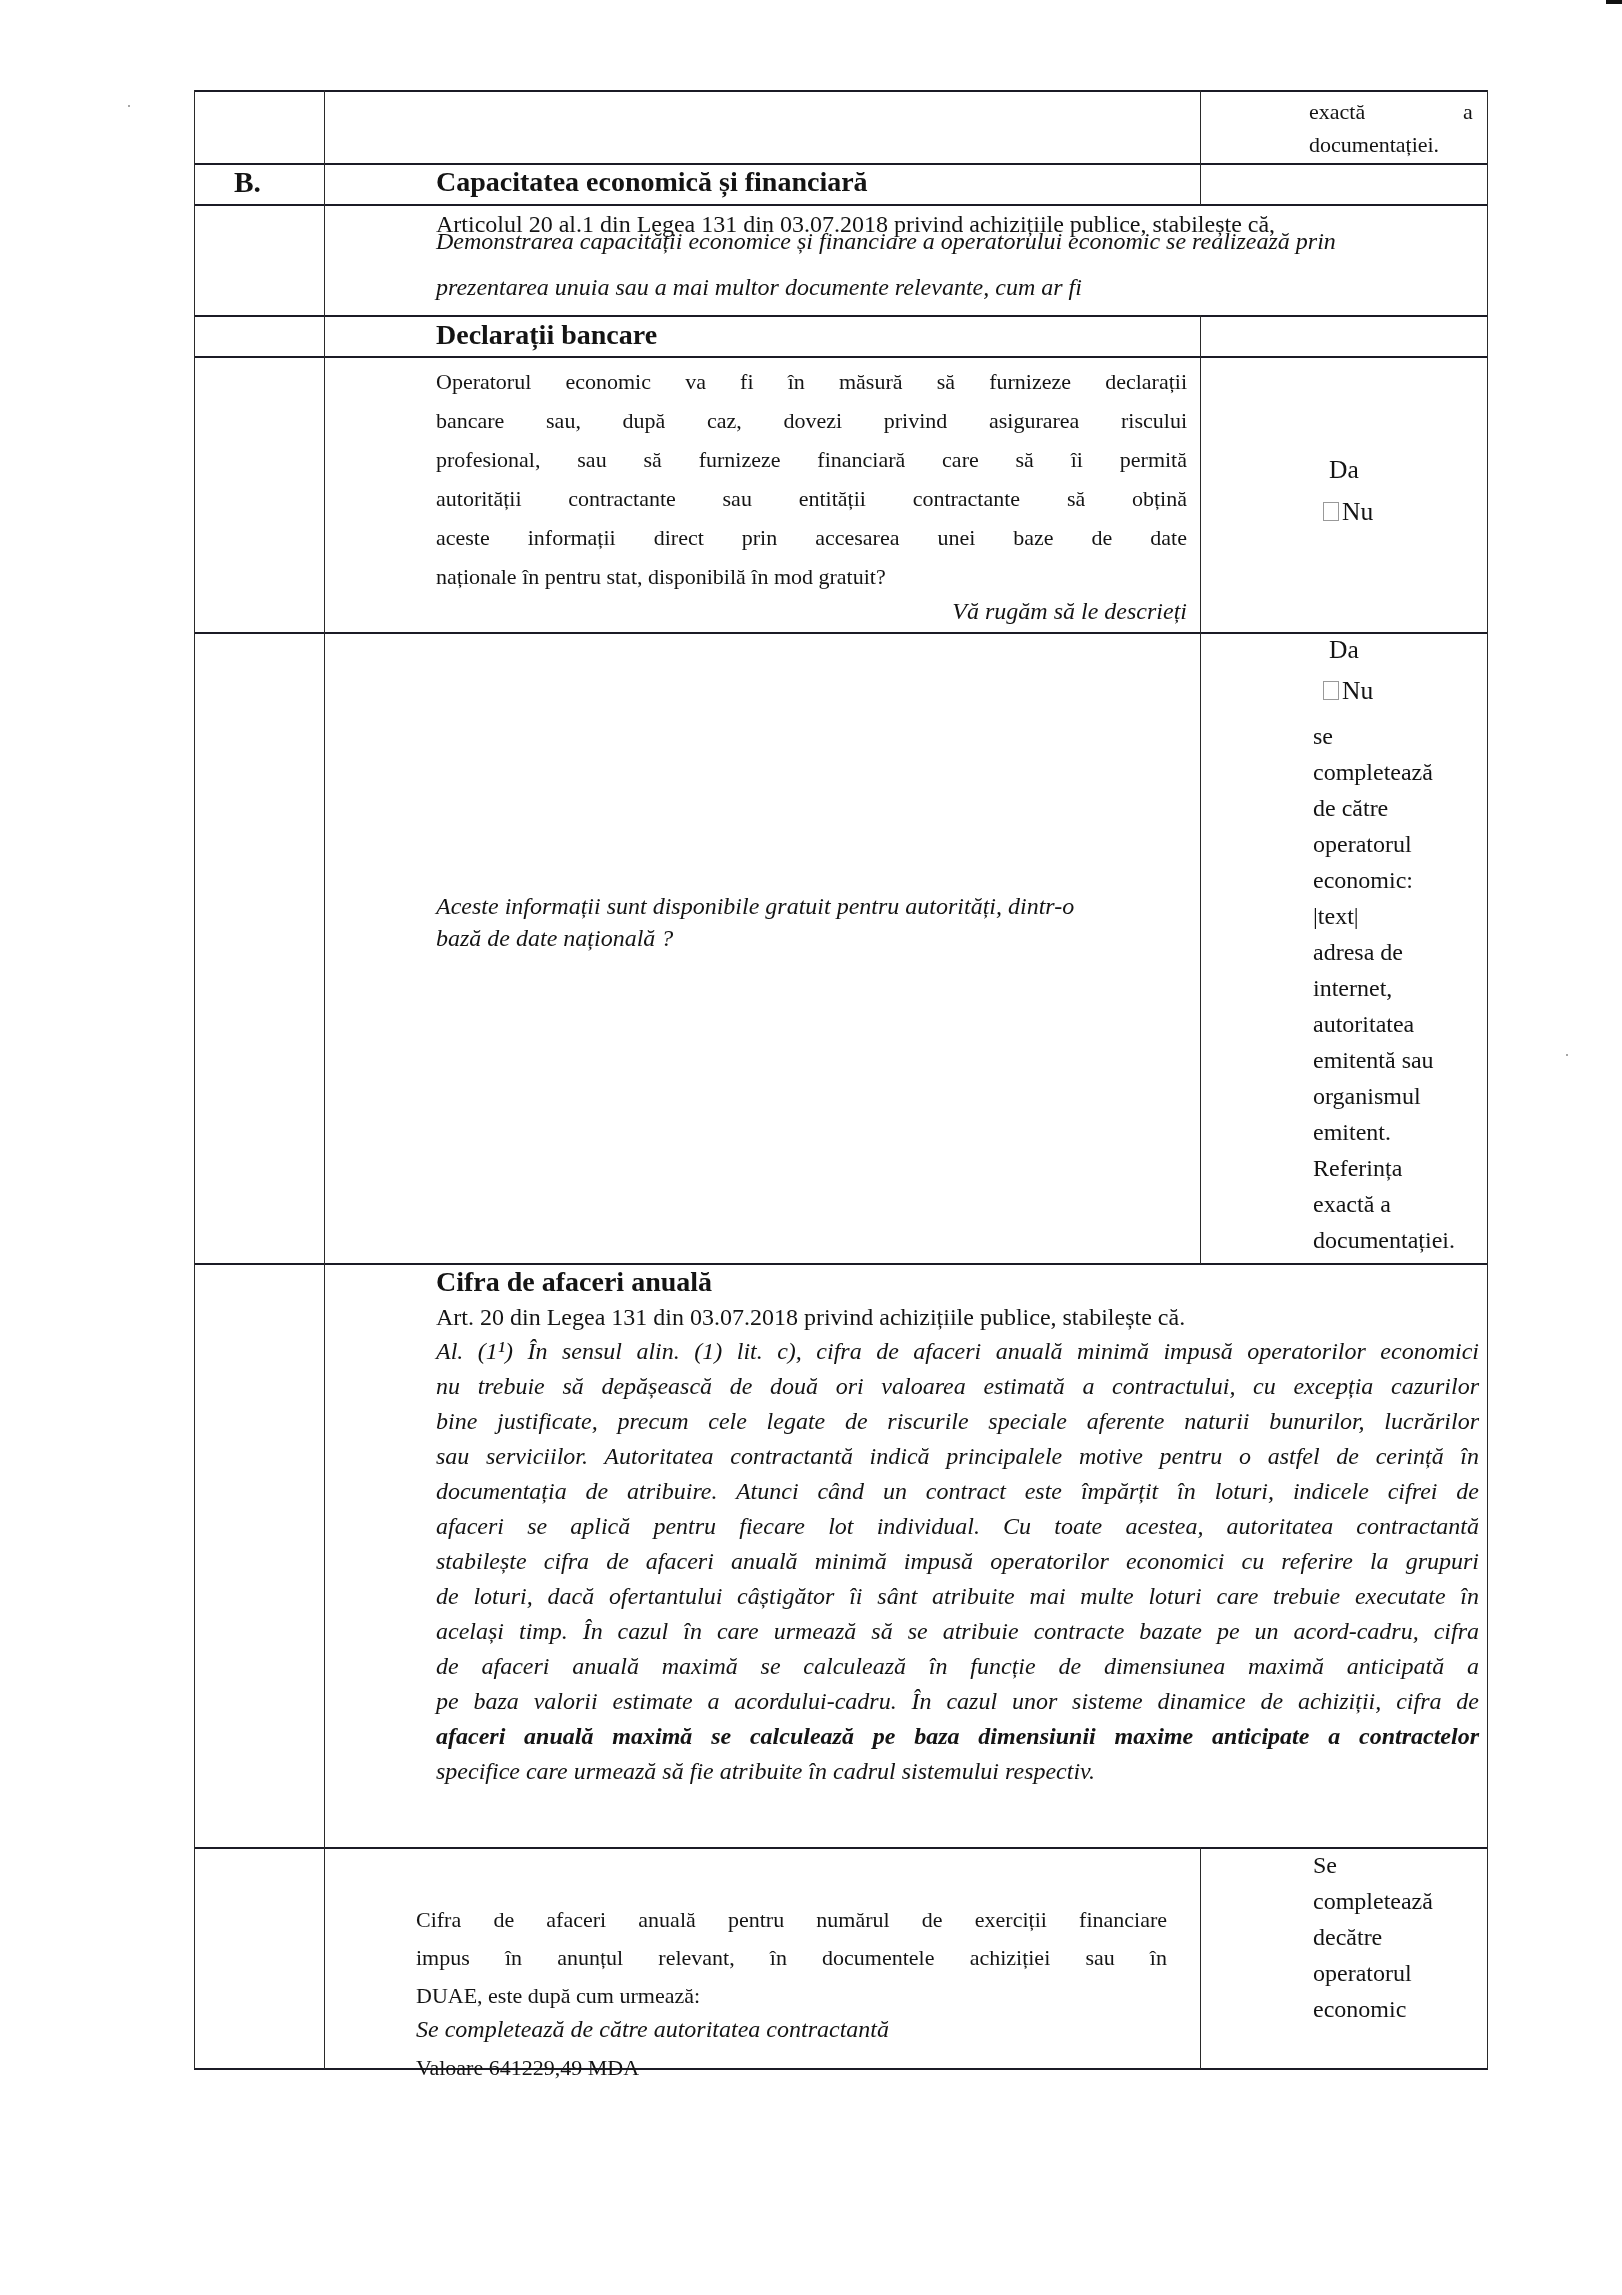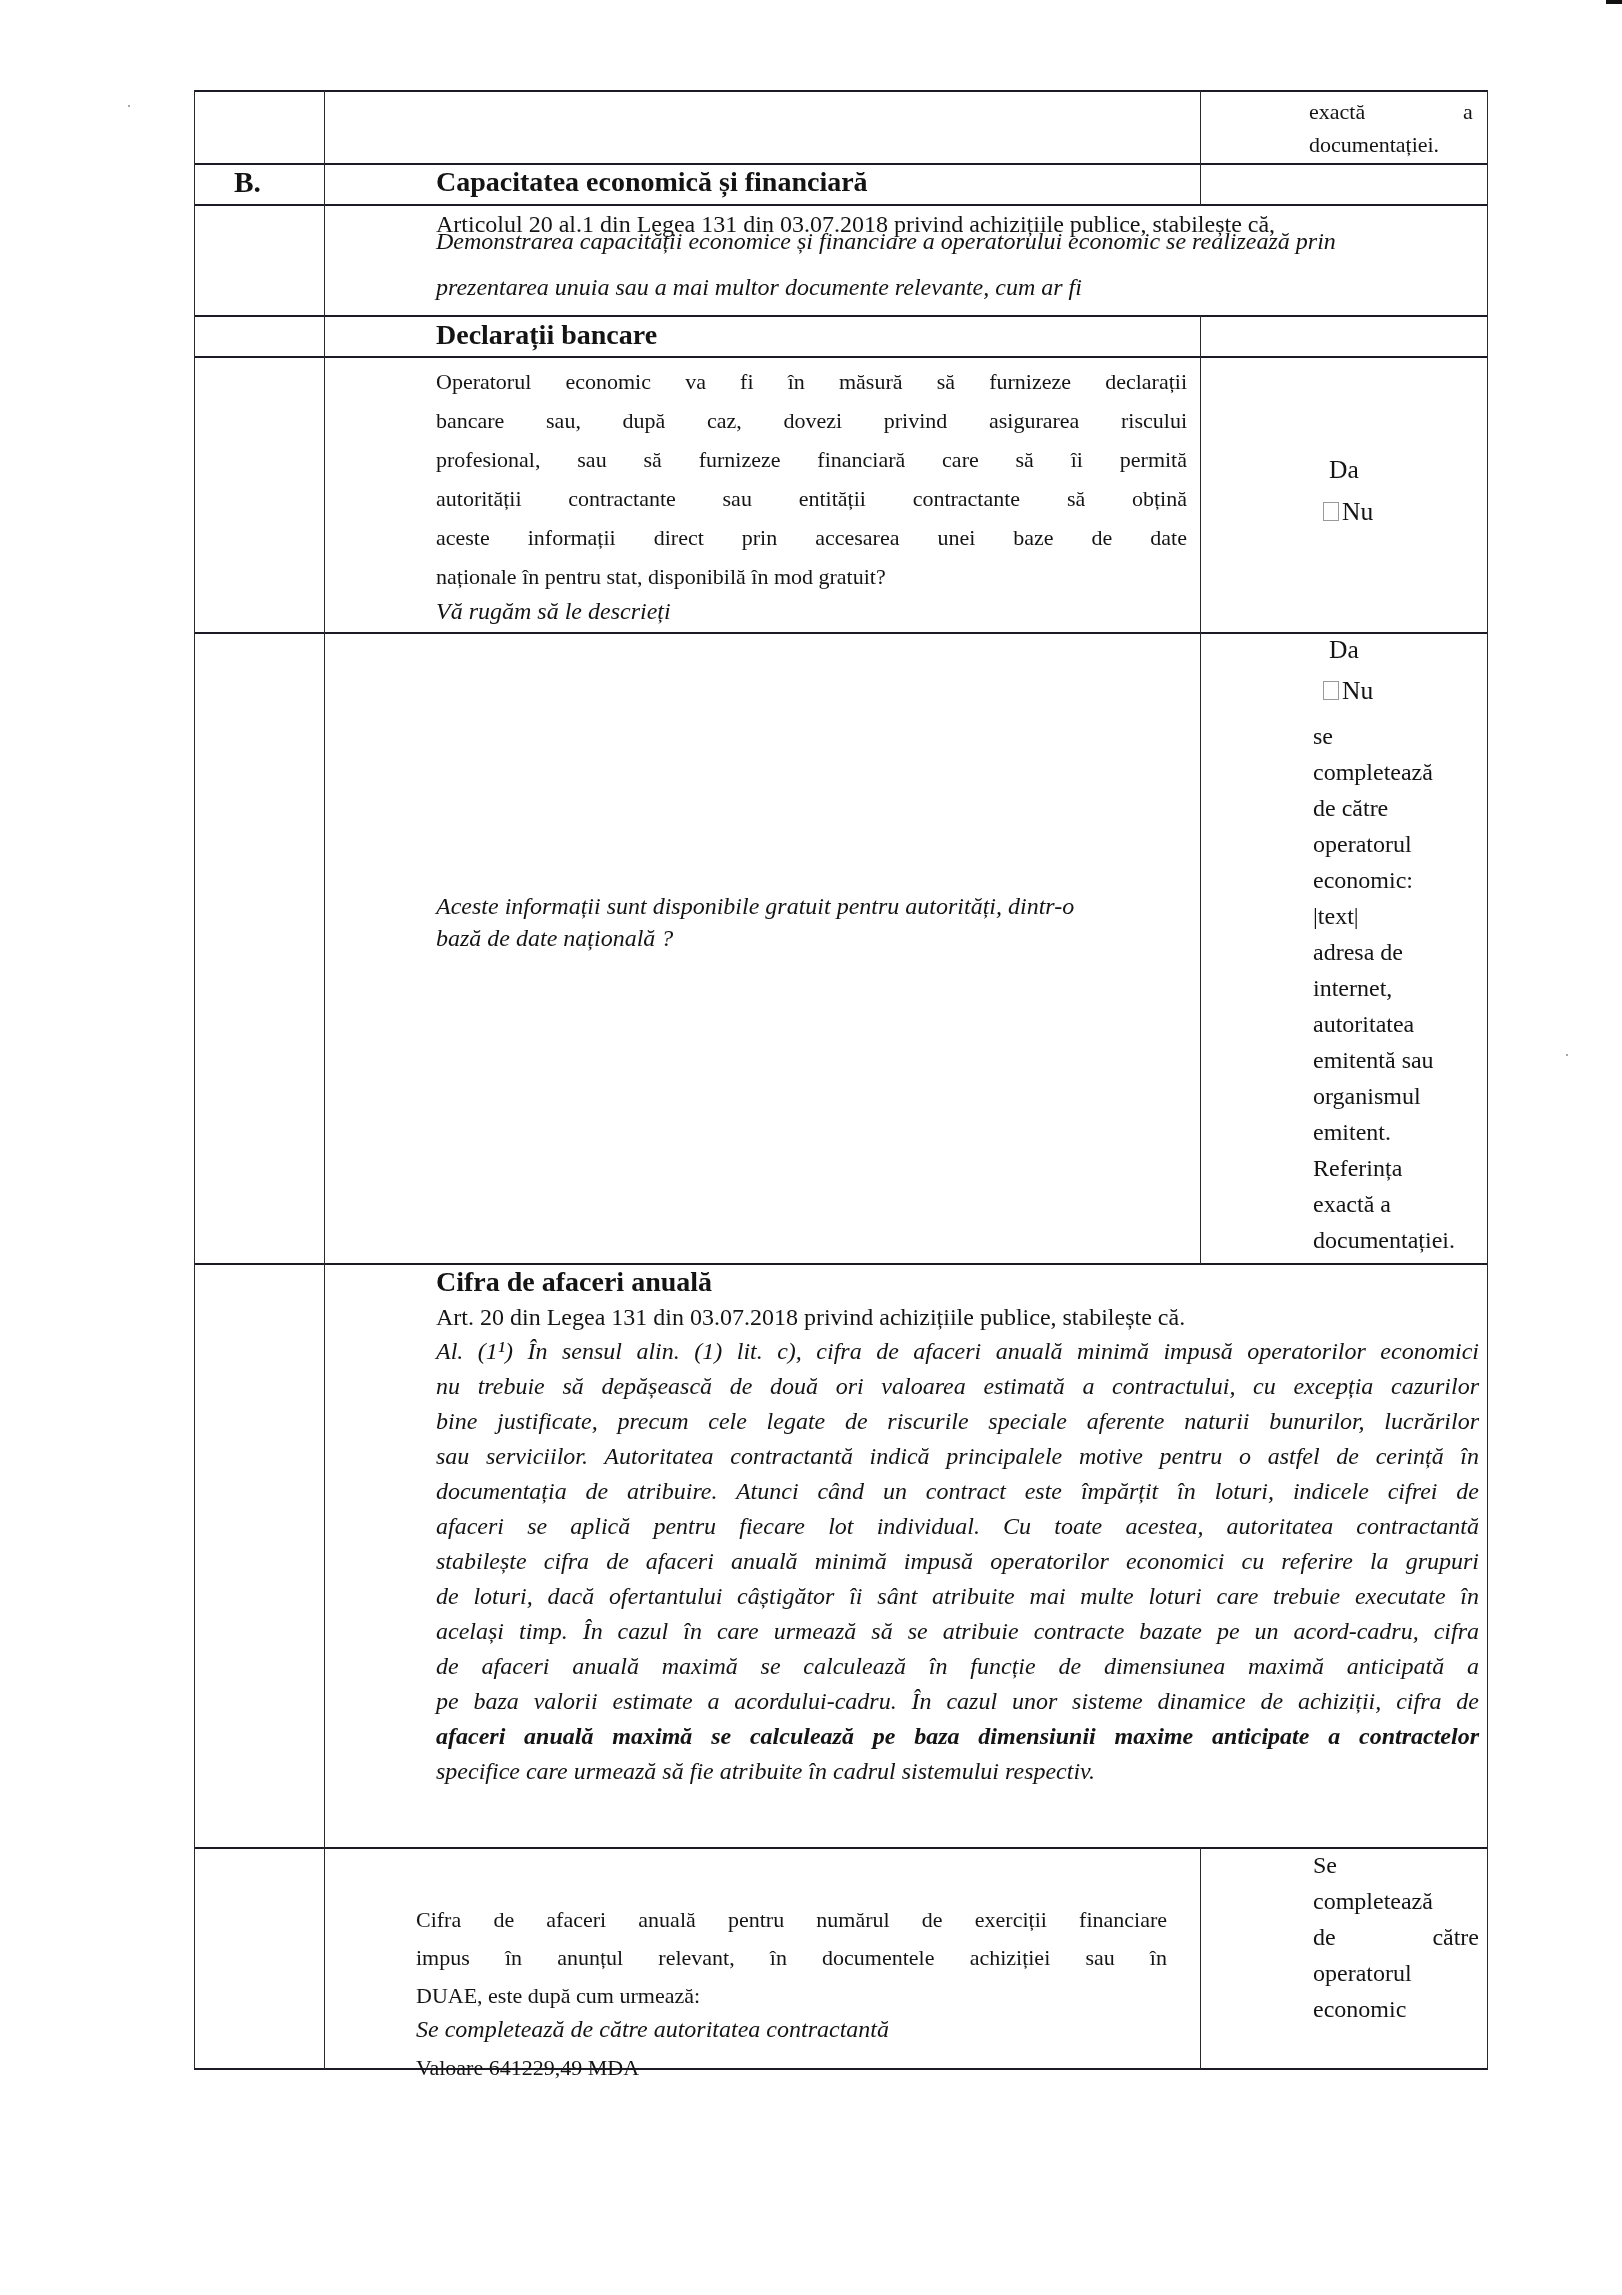--- a/index.html
+++ b/index.html
@@ -67,21 +67,21 @@
 </div>
 
 <div class="cell">
   <div style="position:absolute; left:436px; top:360px; width:751px;">
     <div class="just big" style="height:39px;">Operatorul economic va fi în măsură să furnizeze declarații</div>
     <div class="just big" style="height:39px;">bancare sau, după caz, dovezi privind asigurarea riscului</div>
     <div class="just big" style="height:39px;">profesional, sau să furnizeze financiară care să îi permită</div>
     <div class="just big" style="height:39px;">autorității contractante sau entității contractante să obțină</div>
     <div class="just big" style="height:39px;">aceste informații direct prin accesarea unei baze de date</div>
     <div class="big" style="height:39px;">naționale în pentru stat, disponibilă în mod gratuit?</div>
-    <div class="ital" style="line-height:34px;">Vă rugăm să le descrieți</div>
+    <div class="ital" style="line-height:34px;text-align:right;">Vă rugăm să le descrieți</div>
   </div>
   <span class="t" style="left:1329px; top:455px; font-size:25.5px;">Da</span>
   <span class="t" style="left:1323px; top:497px; font-size:25.5px;">
     <span class="box"></span><span>Nu</span>
   </span>
 </div>
 
 <div class="cell">
   <span class="t ital" style="left:436px; top:893px;">Aceste informații sunt disponibile gratuit pentru autorități, dintr-o</span>
   <span class="t ital" style="left:436px; top:925px;">bază de date națională ?</span>
@@ -134,21 +134,21 @@
   <div style="position:absolute; left:416px; top:1857px; width:751px;margin-top:41px;">
     <div class="just big" style="height:38px;">Cifra de afaceri anuală pentru numărul de exerciții financiare</div>
     <div class="just big" style="height:38px;">impus în anunțul relevant, în documentele achiziției sau în</div>
     <div class="big" style="height:38px;">DUAE, este după cum urmează:</div>
     <div class="ital" style="line-height:34px;">Se completează de către autoritatea contractantă</div>
     <div class="big" style="height:39px;">Valoare 641229,49 MDA</div>
   </div>
   <div style="position:absolute; left:1313px; top:1847px; width:166px;">
     <div class="rc">Se</div>
     <div class="rc">completează</div>
-    <div class="rc" style="display:flex; justify-content:space-between;">
+    <div class="rc" style="display:flex; justify-content:flex-start;">
       <span>de</span>
       <span>către</span>
     </div>
     <div class="rc">operatorul</div>
     <div class="rc">economic</div>
   </div>
 </div>
 
 <div class="tiny-mark" style="left:1566px; top:1054px;"></div>
 <div class="tiny-mark" style="left:128px; top:105px;"></div>

